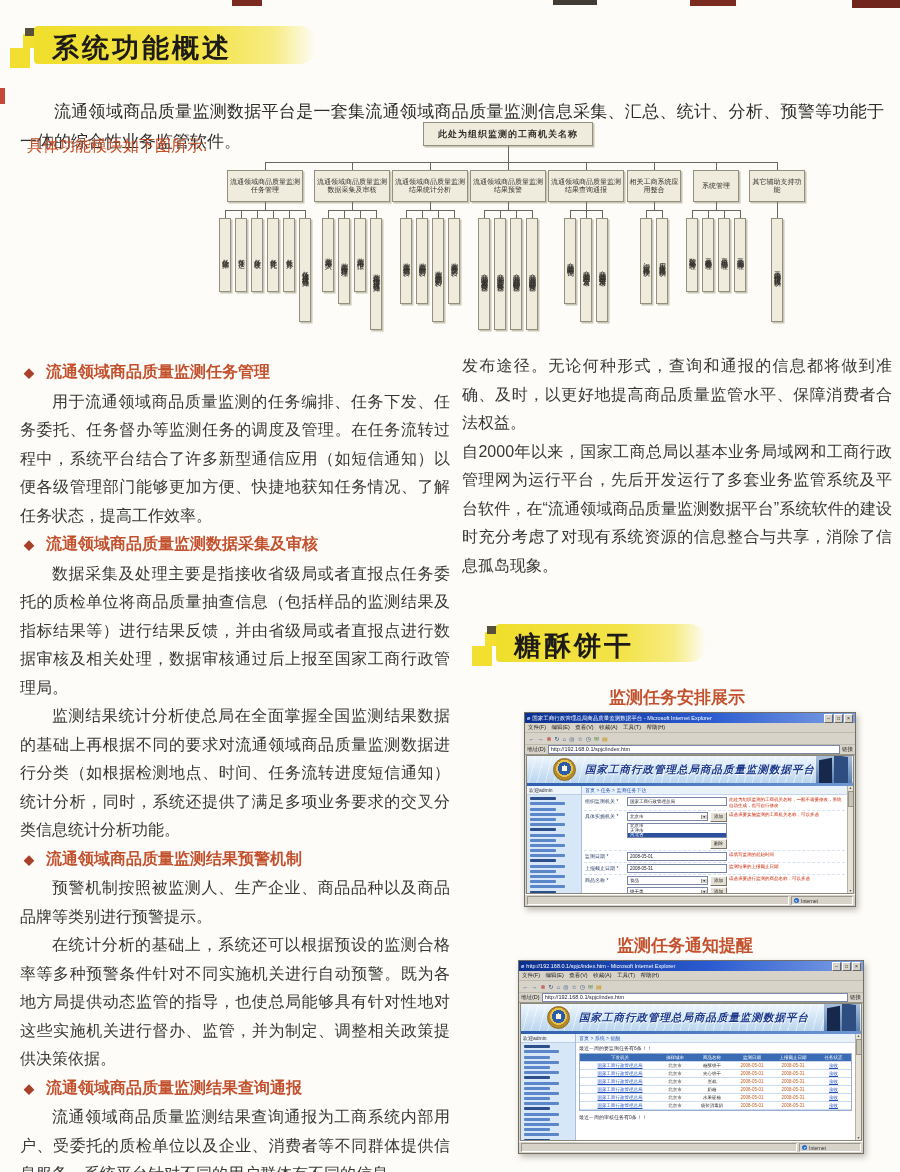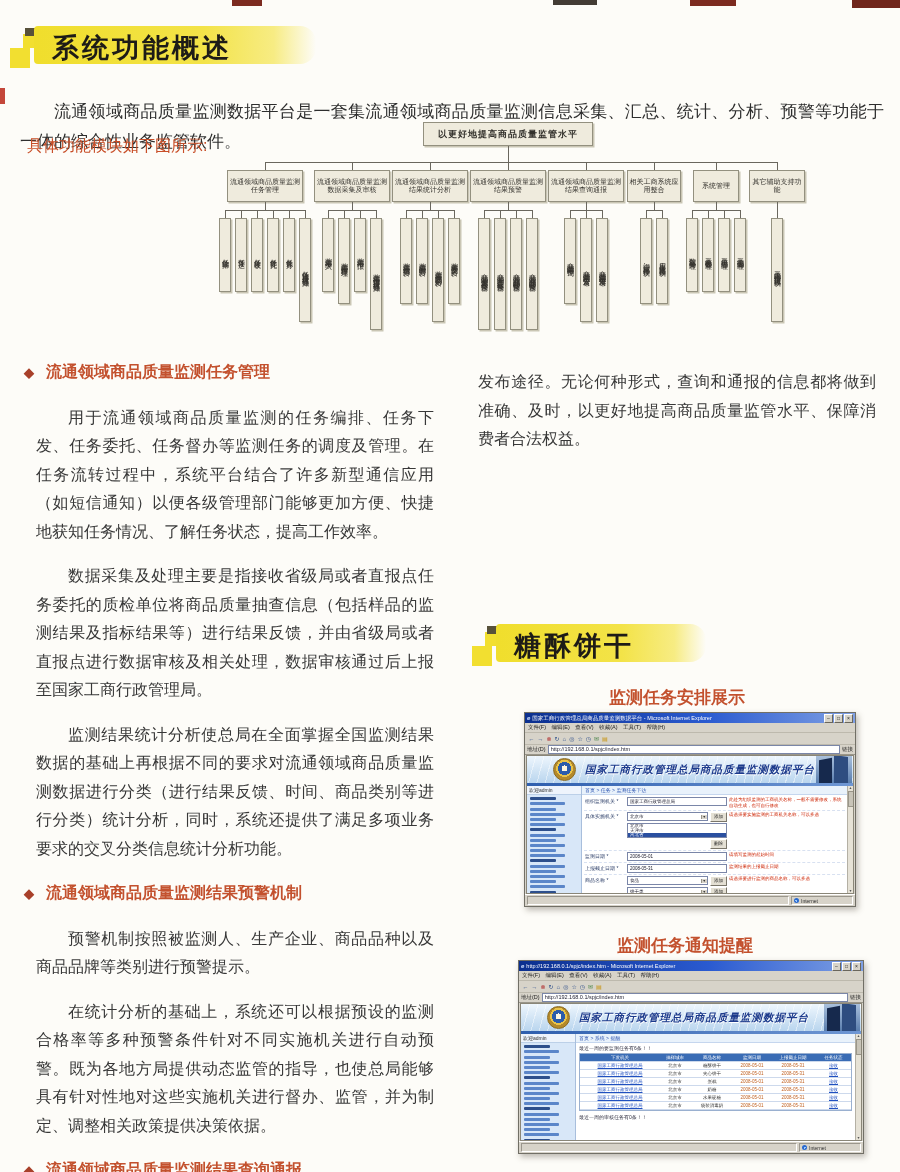--- a/index.html
+++ b/index.html
@@ -22,21 +22,21 @@
   #orgchart{position:absolute;left:217px;top:118px;width:588px;height:222px;}
   .obox{position:absolute;background:#efebdd;border:1px solid #93907f;box-shadow:1.5px 1.5px 0 #cac6b4;
         display:flex;align-items:center;justify-content:center;text-align:center;
         font-size:7px;line-height:8.5px;color:#33312c;box-sizing:border-box;padding:1px;}
   .obox.root{letter-spacing:1px;}
   .obox.leaf{writing-mode:vertical-rl;text-orientation:upright;letter-spacing:1px;line-height:10px;padding:3px 0;}
   .vl{position:absolute;width:1px;background:#6a675e;}
   .hl{position:absolute;height:1px;background:#6a675e;}
   
   .col{position:absolute;width:430px;font-size:16px;line-height:28.5px;text-align:justify;}
-  .col p{margin:16px;text-indent:2em;}
+  .col p{margin:0;text-indent:2em;}
   .col p.noindent{text-indent:0;}
   .col .h{margin:0;font-weight:bold;color:#c3512e;text-indent:0;}
   .dia{color:#a8402a;font-size:13px;margin:0 12px 0 4px;}
   .caption{position:absolute;width:430px;text-align:center;font-size:17px;font-weight:bold;color:#c3512e;}
   
   .window{position:absolute;background:#d7d3c9;border:1px solid #716f66;box-shadow:2px 3px 6px rgba(70,60,45,.35);
           display:flex;flex-direction:column;font-family:"Liberation Sans",sans-serif;}
   .tbar{height:10px;background:linear-gradient(90deg,#0b2f8e,#2a5ad0 55%,#7fa0e4);display:flex;
         align-items:center;padding:0 2px;color:#fff;font-size:5.5px;white-space:nowrap;overflow:hidden;}
   .ticon{font-size:6px;font-weight:bold;font-style:italic;color:#cfe0ff;margin-right:2px;}
@@ -133,21 +133,21 @@
     <span class="sq3"></span>
     <span class="band" style="width:282px;"></span>
     <span class="htxt">系统功能概述</span>
   </div>
 
   <p class="intro">流通领域商品质量监测数据平台是一套集流通领域商品质量监测信息采集、汇总、统计、分析、预警等功能于一体的综合性业务监管软件。</p>
   <div class="rednote">具体功能模块如下图所示:</div>
 
   <div id="orgchart">
       <div class="hl" style="left: 48px; top: 44px; width: 512px;"></div>
-      <div class="obox root" style="left: 206px; top: 4px; width: 170px; height: 24px; font-size: 9px; font-weight: bold;">以更好地提高商品质量监管水平</div>
+      <div class="obox root" style="left: 206px; top: 4px; width: 170px; height: 24px; font-size: 9px; font-weight: bold;">此处为组织监测的工商机关名称</div>
       <div class="vl" style="left: 291px; top: 28px; height: 16px;"></div>
       <div class="vl" style="left: 48px; top: 44px; height: 8px;"></div>
       <div class="obox" style="left: 10px; top: 52px; width: 76px; height: 32px;">流通领域商品质量监测任务管理</div>
       <div class="vl" style="left: 48px; top: 84px; height: 8px;"></div>
       <div class="hl" style="left: 8px; top: 92px; width: 80px;"></div>
       <div class="vl" style="left: 8px; top: 92px; height: 8px;"></div>
       <div class="obox leaf" style="left: 2px; top: 100px; width: 12px; height: 74px;">任务编排</div>
       <div class="vl" style="left: 24px; top: 92px; height: 8px;"></div>
       <div class="obox leaf" style="left: 18px; top: 100px; width: 12px; height: 74px;">任务下达</div>
       <div class="vl" style="left: 40px; top: 92px; height: 8px;"></div>
@@ -227,31 +227,33 @@
       <div class="vl" style="left: 560px; top: 44px; height: 8px;"></div>
       <div class="obox" style="left: 532px; top: 52px; width: 56px; height: 32px;">其它辅助支持功能</div>
       <div class="vl" style="left: 560px; top: 84px; height: 8px;"></div>
       <div class="vl" style="left: 560px; top: 92px; height: 8px;"></div>
       <div class="obox leaf" style="left: 554px; top: 100px; width: 12px; height: 104px;">系统内部信息交流模块</div>
     </div>
 
   <div class="col" style="left:20px;top:358px;">
     <div class="h"><span class="dia">◆</span><span>流通领域商品质量监测任务管理</span></div>
     <p>用于流通领域商品质量监测的任务编排、任务下发、任务委托、任务督办等监测任务的调度及管理。在任务流转过程中，系统平台结合了许多新型通信应用（如短信通知）以便各级管理部门能够更加方便、快捷地获知任务情况、了解任务状态，提高工作效率。</p>
+    <div class="h"><span class="dia">◆</span><span>流通领域商品质量监测数据采集及审核</span></div>
     <p>数据采集及处理主要是指接收省级局或者直报点任务委托的质检单位将商品质量抽查信息（包括样品的监测结果及指标结果等）进行结果反馈，并由省级局或者直报点进行数据审核及相关处理，数据审核通过后上报至国家工商行政管理局。</p>
-    <p>监测结果统计分析使总局在全面掌握全国监测结果数据的基础上再根据不同的要求对流通领域商品质量监测数据进行分类（进行结果反馈、时间、商品类别等进行分类）统计分析，同时，系统还提供了满足多项业务要求的交叉分类信息统计分析功能。</p>
+    <p>监测结果统计分析使总局在全面掌握全国监测结果数据的基础上再根据不同的要求对流通领域商品质量监测数据进行分类（如根据检测地点、时间、任务流转进度短信通知）统计分析，同时，系统还提供了满足多项业务要求的交叉分类信息统计分析功能。</p>
     <div class="h"><span class="dia">◆</span><span>流通领域商品质量监测结果预警机制</span></div>
     <p>预警机制按照被监测人、生产企业、商品品种以及商品品牌等类别进行预警提示。</p>
     <p>在统计分析的基础上，系统还可以根据预设的监测合格率等多种预警条件针对不同实施机关进行自动预警。既为各地方局提供动态监管的指导，也使总局能够具有针对性地对这些实施机关进行督办、监管，并为制定、调整相关政策提供决策依据。</p>
     <div class="h"><span class="dia">◆</span><span>流通领域商品质量监测结果查询通报</span></div>
     <p>流通领域商品质量监测结果查询通报为工商系统内部用户、受委托的质检单位以及企业、消费者等不同群体提供信息服务。系统平台针对不同的用户群体有不同的信息</p>
   </div>
 
   <div class="col" style="left:462px;top:352px;">
     <p class="noindent">发布途径。无论何种形式，查询和通报的信息都将做到准确、及时，以更好地提高商品质量监管水平、保障消费者合法权益。</p>
+    <p class="noindent">自2000年以来，国家工商总局以基本业务局域网和工商行政管理网为运行平台，先后开发运行了多套业务监管系统及平台软件，在“流通领域商品质量监测数据平台”系统软件的建设时充分考虑了对现有系统资源的信息整合与共享，消除了信息孤岛现象。</p>
   </div>
 
   <div class="hdr" style="left:472px;top:620px;width:260px;">
     <span class="sq1"></span>
     <span class="sq2"></span>
     <span class="sq3"></span>
     <span class="band" style="width:210px;"></span>
     <span class="htxt">糖酥饼干</span>
   </div>
 

